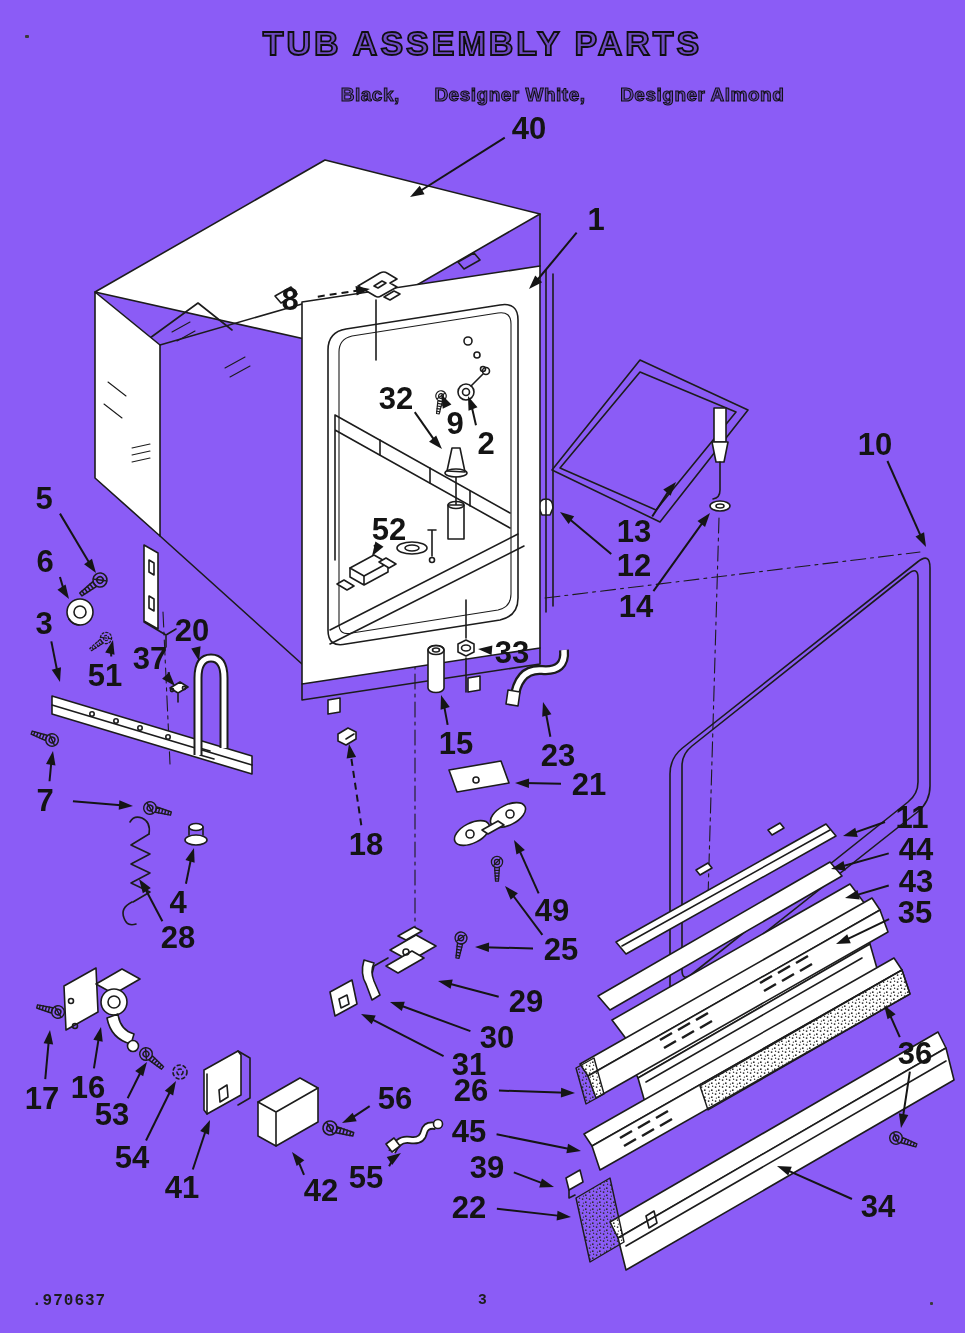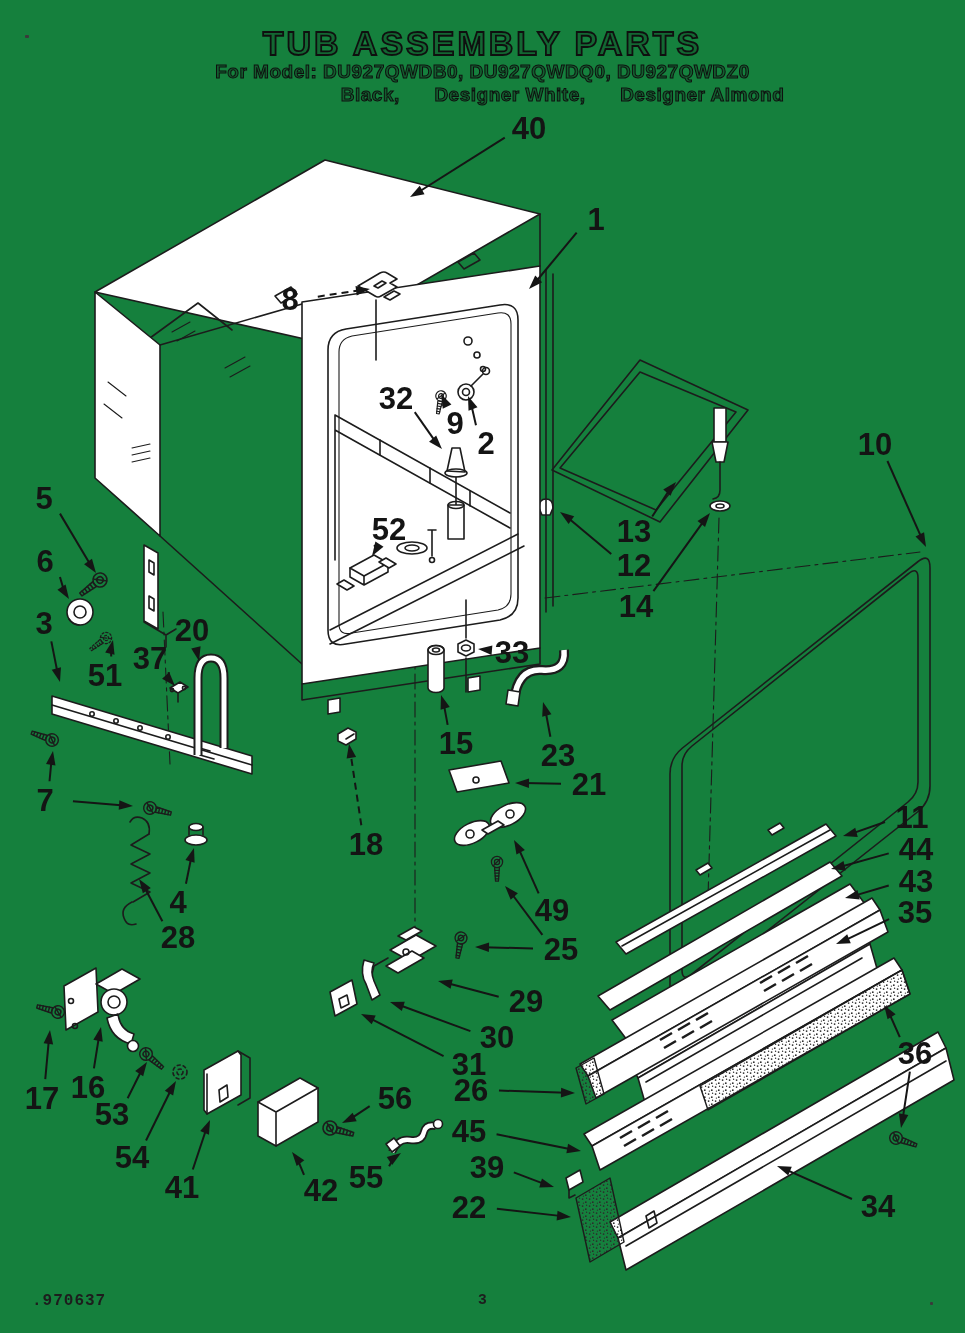--- a/index.html
+++ b/index.html
@@ -1,16 +1,16 @@
 <!DOCTYPE html>
 <html><head>
 <meta charset="utf-8">
 <style>
   html,body{margin:0;padding:0;background:#e8e8e8;}
-  .page{position:relative;width:965px;height:1333px;background:#15803d;margin:0 auto;
+  .page{position:relative;width:965px;height:1333px;background:#8b5cf6;margin:0 auto;
         font-family:"Liberation Sans",sans-serif;overflow:hidden;}
   .hdr{position:absolute;left:0;right:0;text-align:center;white-space:pre;}
   .title{top:24px;font-size:34px;font-weight:bold;letter-spacing:3px;
          color:rgba(15,15,15,0.22);-webkit-text-stroke:1.8px #0f0f0f;}
   .sub{font-size:19px;font-weight:bold;letter-spacing:0.5px;
        color:rgba(15,15,15,0.30);-webkit-text-stroke:1px #0f0f0f;}
   .sub1{top:61px;}
   .sub2{top:84px;transform:translateX(80px);}
   .foot{position:absolute;color:#1d1d1d;}
   .doc{left:32px;top:1292px;font-family:"Liberation Mono",monospace;font-weight:bold;
@@ -28,21 +28,20 @@
                  fill:#141414;text-anchor:middle;dominant-baseline:central;}
   #callouts line{stroke:#151515;stroke-width:2;}
   #callouts polygon{fill:#151515;stroke:none;}
 </style>
 </head>
 <body>
 
 <div class="page">
 
   <div class="hdr title">TUB ASSEMBLY PARTS</div>
-  <div class="hdr sub sub1">For Model: DU927QWDB0, DU927QWDQ0, DU927QWDZ0</div>
   <div class="hdr sub sub2">Black,      Designer White,      Designer Almond</div>
 
   <svg width="965" height="1333" viewBox="0 0 965 1333">
     <defs>
       <pattern id="spk" width="7" height="7" patternUnits="userSpaceOnUse">
         <circle cx="1.6" cy="2.1" r="0.9" fill="#2b2b2b"></circle>
         <circle cx="4.8" cy="5.2" r="0.9" fill="#2b2b2b"></circle>
         <circle cx="5.6" cy="1.3" r="0.7" fill="#2b2b2b"></circle>
         <circle cx="2.4" cy="6.1" r="0.7" fill="#2b2b2b"></circle>
       </pattern>

